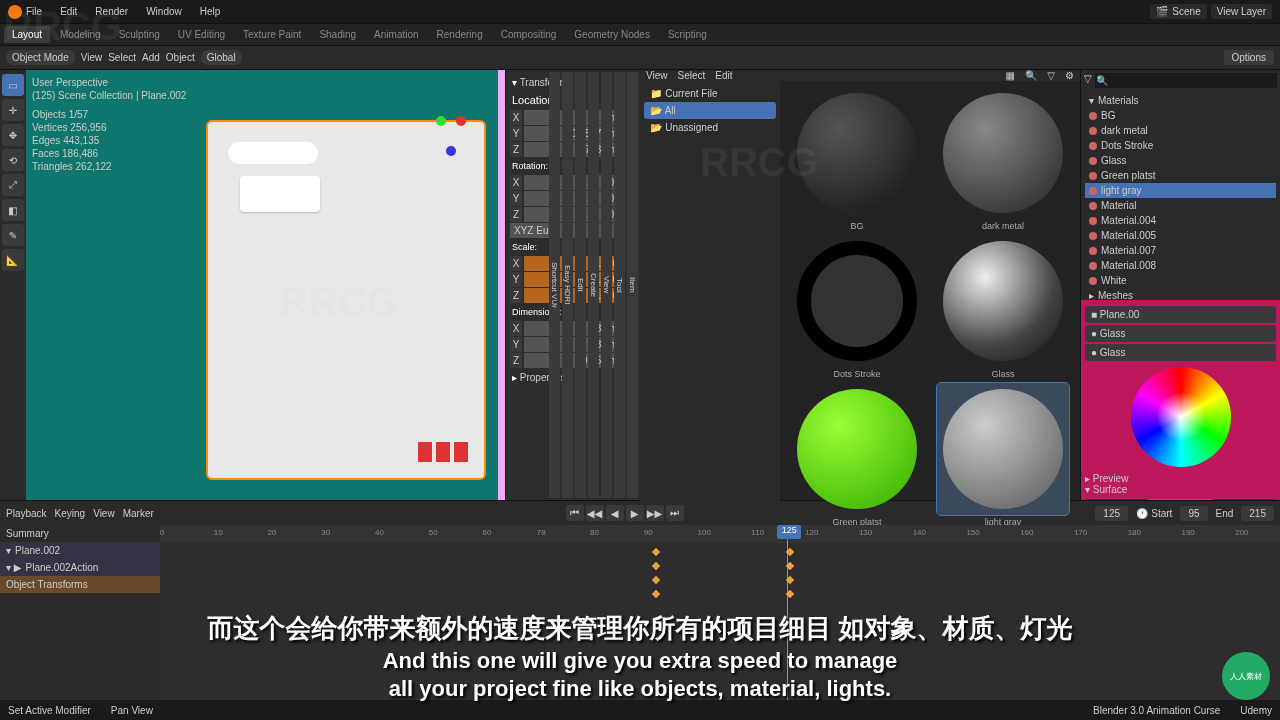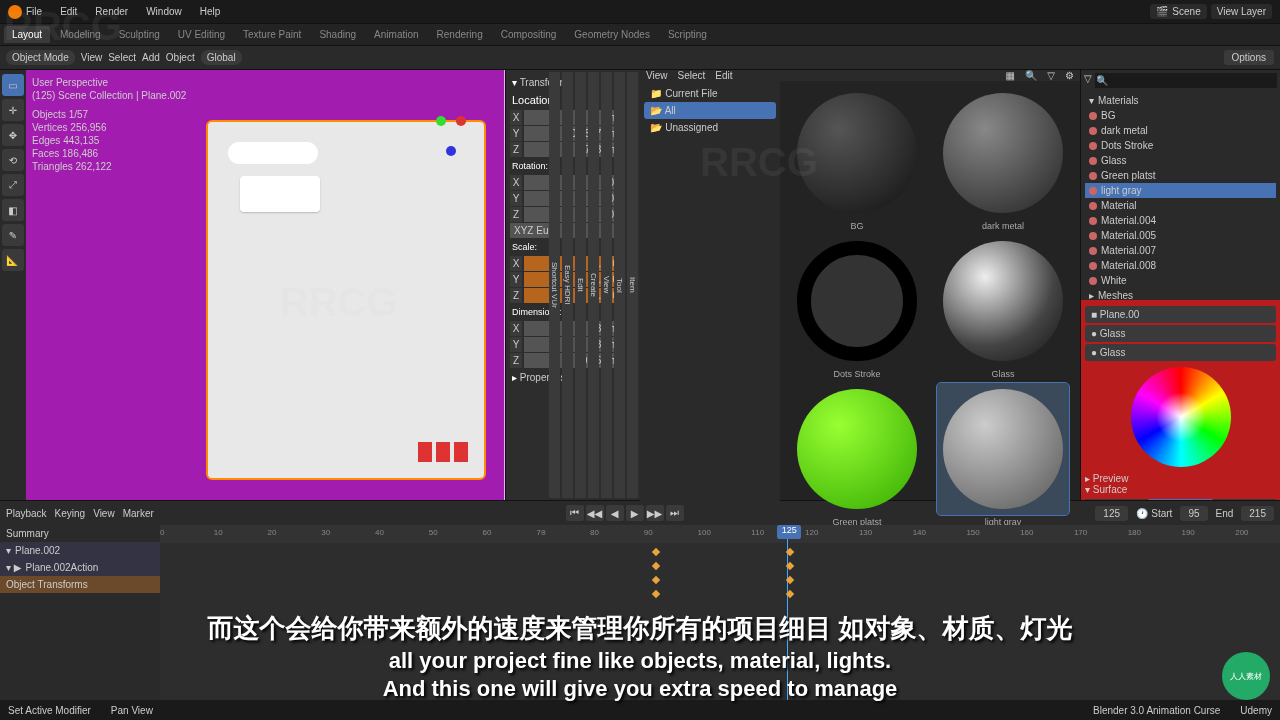--- a/index.html
+++ b/index.html
@@ -11,21 +11,21 @@
 .workspace-tabs{height:22px;background:#232323;display:flex;align-items:center;gap:2px;padding:0 4px;border-bottom:1px solid #111}
 .ws-tab{padding:3px 8px;color:#888;border-radius:3px 3px 0 0}
 .ws-tab.active{background:#3a3a3a;color:#fff}
 .toolbar{height:24px;background:#2a2a2a;display:flex;align-items:center;gap:6px;padding:0 6px;border-bottom:1px solid #111}
 .toolbar .sel{background:#3a3a3a;padding:2px 6px;border-radius:7px}
 .toolbar .options{margin-left:auto;background:#3a3a3a;padding:2px 8px;border-radius:3px}
 .main{display:flex;height:430px}
 .leftbar{width:26px;background:#2a2a2a;display:flex;flex-direction:column;gap:3px;padding:4px 2px}
 .leftbar .tool{width:22px;height:22px;background:#3a3a3a;border-radius:3px;display:flex;align-items:center;justify-content:center}
 .leftbar .tool.active{background:#4772b3}
-.viewport{flex:1;background:#a21caf;position:relative;border-right:1px solid #f0abfc}
+.viewport{flex:1;background:#0f766e;position:relative;border-right:7px solid #f0abfc}
 .stats{position:absolute;top:6px;left:6px;font-size:9px;color:#ddd;line-height:13px}
 .scene-obj{position:absolute;top:50px;left:180px;width:280px;height:360px;background:#e8e8e8;border:2px solid #ff8c00;border-radius:6px}
 .manipulator{position:absolute;top:46px;left:410px}
 .manipulator .axis{width:10px;height:10px;border-radius:50%;position:absolute}
 .npanel{width:135px;background:#2d2d2d;border-left:1px solid #111;display:flex}
 .npanel-content{flex:1;padding:4px}
 .npanel-tabs{width:14px;writing-mode:vertical-rl;display:flex;flex-direction:column;gap:2px;padding:2px}
 .npanel-tabs .t{background:#3a3a3a;padding:6px 1px;font-size:8px;text-align:center}
 .nrow{display:flex;align-items:center;margin:1px 0;gap:2px}
 .nrow .lbl{width:12px;text-align:center;background:#3a3a3a;padding:2px}
@@ -45,21 +45,21 @@
 .mb-sphere-wrap{padding:2px;border-radius:4px}
 .mb-label{font-size:9px;color:#aaa;margin-top:2px}
 .rightcol{width:200px;background:#232323;display:flex;flex-direction:column;border-left:1px solid #111}
 .outliner{height:230px;background:#2a2a2a;overflow:hidden}
 .outliner .search{padding:3px;display:flex;gap:3px}
 .outliner .search input{flex:1;background:#1a1a1a;border:none;padding:2px;color:#ccc}
 .outliner .tree{padding:2px 4px}
 .outliner .row{padding:2px 4px;display:flex;align-items:center;gap:4px}
 .outliner .row.sel{background:#4772b3}
 .outliner .dot{width:8px;height:8px;border-radius:50%;background:#c66}
-.props{flex:1;background:#b91c1c;padding:4px;position:relative;overflow:hidden}
+.props{flex:1;background:#be185d;padding:4px;position:relative;overflow:hidden}
 .props .matname{background:#3a3a3a;padding:3px 6px;margin:2px 0;border-radius:3px}
 .colorwheel{width:100px;height:100px;border-radius:50%;background:conic-gradient(red,yellow,lime,cyan,blue,magenta,red);margin:6px auto;position:relative}
 .colorwheel::after{content:"";position:absolute;inset:25%;background:radial-gradient(circle,#fff,transparent 70%);border-radius:50%}
 .tabs-sm{display:flex;gap:1px;margin:4px 0}
 .tabs-sm .t{flex:1;background:#3a3a3a;padding:3px;text-align:center;font-size:9px}
 .tabs-sm .t.active{background:#4772b3}
 .timeline{height:200px;background:#232323;display:flex;flex-direction:column;border-top:1px solid #111}
 .tl-hdr{height:24px;display:flex;align-items:center;gap:8px;padding:0 6px;background:#2a2a2a}
 .tl-hdr .spacer{flex:1}
 .tl-hdr .playback{display:flex;gap:2px}
@@ -450,17 +450,17 @@
   <span>Blender 3.0 Animation Curse</span>
   <span>Udemy</span>
 </div>
 
 <div class="watermark" style="top:4px;left:4px">RRCG</div>
 <div class="watermark" style="top:280px;left:280px">RRCG</div>
 <div class="watermark" style="top:140px;left:700px">RRCG</div>
 
 <div class="subtitle">
   <div class="cn">而这个会给你带来额外的速度来管理你所有的项目细目 如对象、材质、灯光</div>
+  <div class="en">And this one will give you extra speed to manage</div>
   <div class="en">all your project fine like objects, material, lights.</div>
-  <div class="en">And this one will give you extra speed to manage</div>
 </div>
 
 <div class="badge">人人素材</div>
 
 </body></html>

